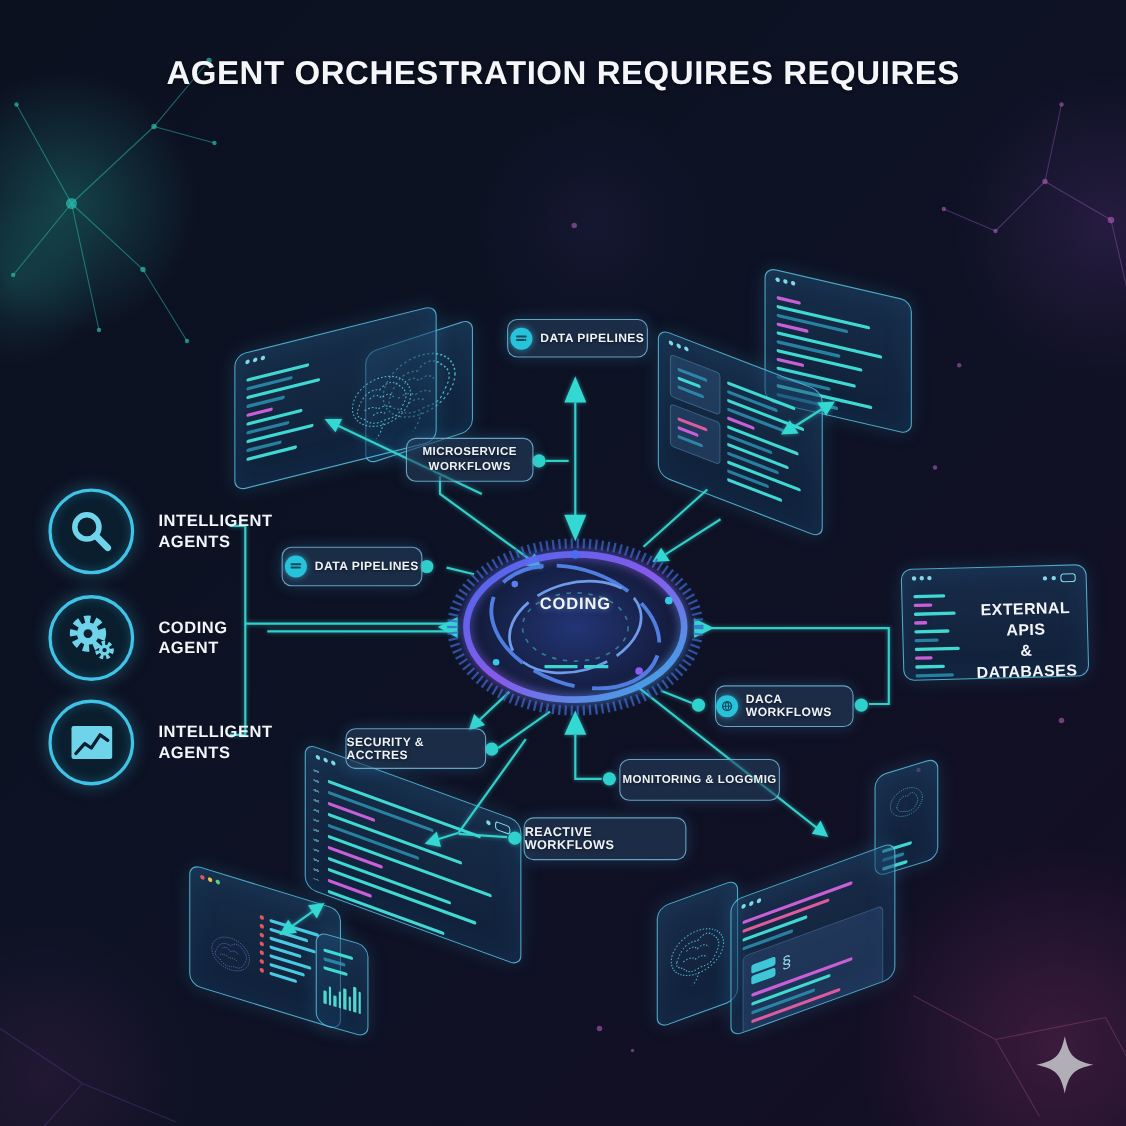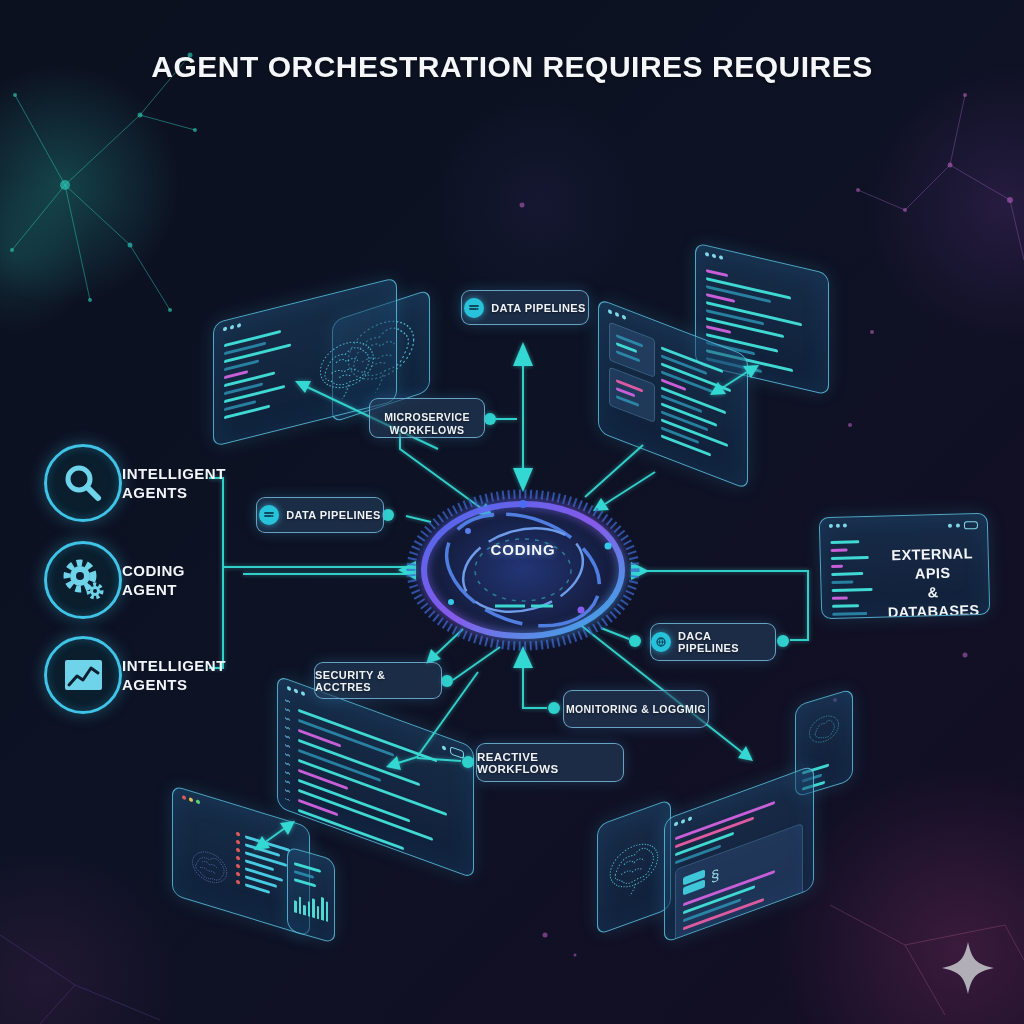--- a/index.html
+++ b/index.html
@@ -57,21 +57,21 @@
   
   .node{
     position:absolute;z-index:8;display:flex;align-items:center;justify-content:center;gap:7px;
     background:rgba(38,64,94,.58);border:1.5px solid rgba(115,185,220,.85);border-radius:9px;
     box-shadow:0 0 14px rgba(60,150,200,.28);
     color:#eef3f7;font-weight:700;letter-spacing:.4px;text-shadow:0 1px 2px rgba(0,0,0,.5);
   }
   .badge{width:20px;height:20px;border-radius:50%;background:#27c3da;display:flex;align-items:center;justify-content:center;
     box-shadow:0 0 7px rgba(60,200,230,.65);flex:0 0 auto;}
   
-  .legend-item{position:absolute;z-index:8;display:flex;align-items:center;}
+  .legend-item{position:absolute;z-index:8;display:flex;align-items:center;gap:22px;}
   .ring{width:72px;height:72px;border-radius:50%;border:3px solid #3fc3e6;background:rgba(10,31,48,.92);
     box-shadow:0 0 16px rgba(63,195,230,.35), inset 0 0 10px rgba(63,195,230,.25);
     display:flex;align-items:center;justify-content:center;flex:0 0 auto;}
   .legend-item .lbl{color:#f2f5f9;font-weight:700;font-size:15px;line-height:19px;letter-spacing:.5px;}
   
   .hub{left:403px;top:486px;width:240px;height:168px;z-index:6;}
   .hub .txt{position:absolute;left:0;top:54px;width:100%;text-align:center;color:#f2f5f8;
     font-weight:700;font-size:15px;line-height:20px;letter-spacing:.8px;text-shadow:0 0 7px rgba(130,180,255,.55);}
   
   .wires{left:0;top:0;z-index:5;filter:drop-shadow(0 0 2px rgba(60,220,215,.55));}
@@ -493,21 +493,21 @@
 <div class="node" style="left:461px;top:290px;width:126px;height:33px;font-size:11px;">
   <span class="badge">
     <svg width="12" height="12" viewBox="0 0 12 12">
         <path d="M2,4 H10 M2,7 H8" stroke="#0e4a60" stroke-width="1.8" stroke-linecap="round" fill="none"></path>
         <circle cx="9.5" cy="7" r="1" fill="#0e4a60"></circle>
       </svg>
   </span>
   <span>DATA PIPELINES</span>
 </div>
 
-<div class="node" style="left:369px;top:398px;width:114px;height:38px;font-size:10.5px;line-height:13px;text-align:center;align-items:flex-end;">
+<div class="node" style="left:369px;top:398px;width:114px;height:38px;font-size:10.5px;line-height:13px;text-align:center;">
   <span>
     <span style="display:block;">MICROSERVICE</span>
     <span style="display:block;">WORKFLOWS</span>
   </span>
 </div>
 
 <div class="node" style="left:256px;top:497px;width:126px;height:34px;font-size:11px;">
   <span class="badge">
     <svg width="12" height="12" viewBox="0 0 12 12">
         <path d="M2,4 H10 M2,7 H8" stroke="#0e4a60" stroke-width="1.8" stroke-linecap="round" fill="none"></path>
@@ -517,21 +517,21 @@
   <span>DATA PIPELINES</span>
 </div>
 
 <div class="node" style="left:650px;top:623px;width:124px;height:36px;font-size:11px;">
   <span class="badge">
     <svg width="12" height="12" viewBox="0 0 12 12">
         <circle cx="6" cy="6" r="4" fill="none" stroke="#0e4a60" stroke-width="1.3"></circle>
         <path d="M2,6 H10 M6,2 C8,3.5 8,8.5 6,10 M6,2 C4,3.5 4,8.5 6,10" stroke="#0e4a60" stroke-width="1" fill="none"></path>
       </svg>
   </span>
-  <span>DACA PIPELINES</span>
+  <span>DACA WORKFLOWS</span>
 </div>
 
 <div class="node" style="left:314px;top:662px;width:126px;height:35px;font-size:11px;">
   <span>SECURITY &amp; ACCTRES</span>
 </div>
 
 <div class="node" style="left:563px;top:690px;width:144px;height:36px;font-size:10.5px;">
   <span>MONITORING &amp; LOGGMIG</span>
 </div>
 

